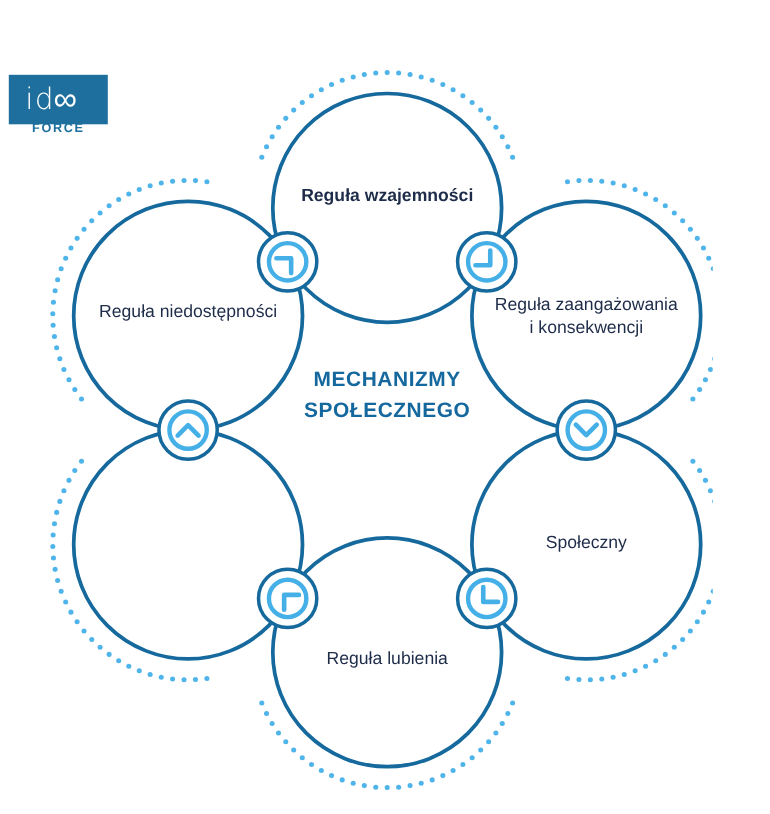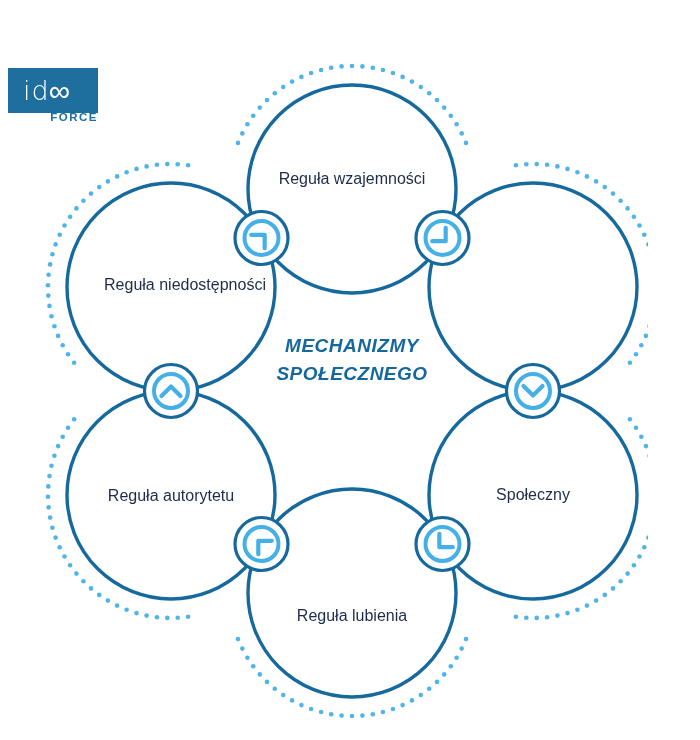--- a/index.html
+++ b/index.html
@@ -25,34 +25,34 @@
   .logo-box .inf{font-size:30px;line-height:1;margin-left:-1px;}
   .force{
     position:absolute;left:8px;top:86px;width:90px;text-align:right;
     font-weight:bold;font-size:11.5px;letter-spacing:1.5px;
   }
 
   
   .title{
     position:absolute;left:352px;top:307px;transform:translateX(-50%);
     text-align:center;font-weight:bold;font-size:19px;line-height:28px;
-    letter-spacing:0.5px;white-space:nowrap;font-style:italic;
+    letter-spacing:0.5px;white-space:nowrap;
   }
 
   
   .node-label{
     position:absolute;transform:translate(-50%,-50%);
     text-align:center;font-size:16px;line-height:21px;white-space:nowrap;
   }
   .lbl-top{left:352px;top:153px;}
   .lbl-tr{left:533px;top:263px;}
   .lbl-br{left:533px;top:469px;}
-  .lbl-bottom{left:352px;top:590px;}
+  .lbl-bottom{left:352px;top:574px;}
   .lbl-bl{left:171px;top:470px;}
-  .lbl-tl{left:185px;top:259px;text-align:right;}
+  .lbl-tl{left:171px;top:259px;text-align:right;}
 </style>
 </head>
 <body>
 
 <div class="canvas">
 
   <svg id="diagram-svg" width="700" height="740" viewBox="0 0 700 740">
       <g>
         <circle cx="466.0" cy="117.9" r="2.3" fill="#4fb4e9"></circle>
         <circle cx="461.7" cy="108.4" r="2.3" fill="#4fb4e9"></circle>
@@ -280,36 +280,37 @@
         <circle r="26.5" fill="#ffffff" stroke="#16699d" stroke-width="3.2"></circle>
         <circle r="17" fill="#ffffff" stroke="#45b0e7" stroke-width="4"></circle>
         <path d="M -9.5 5 L 0 -4.5 L 9.5 5" fill="none" stroke="#45b0e7" stroke-width="4.2" stroke-linecap="round" stroke-linejoin="round" transform="rotate(0)"></path>
       </g>
     </svg>
 
   <div class="logo-box" style="background: rgb(30, 111, 157); color: rgb(255, 255, 255);">
     <span class="brand">id</span>
       <span class="brand inf">∞</span>
   </div>
-  <div class="force" style="color: rgb(30, 111, 157);">FORCE</div>
+  <div class="force" style="color: rgb(30, 111, 157); text-align: center;">FORCE</div>
 
   <div class="title" style="color: rgb(21, 104, 158);">
     <div>MECHANIZMY</div>
     <div>SPOŁECZNEGO</div>
   </div>
 
-  <div class="node-label lbl-top" style="color: rgb(30, 44, 73);">
+  <div class="node-label lbl-top" style="color: rgb(30, 44, 73); font-weight: bold;">
     <div>Reguła wzajemności</div>
+  </div>
+  <div class="node-label lbl-tr" style="color: rgb(30, 44, 73);">
+    <div>Reguła zaangażowania</div>
+    <div>i konsekwencji</div>
   </div>
   <div class="node-label lbl-br" style="color: rgb(30, 44, 73); text-align: center;">
     <div>Społeczny</div>
   </div>
   <div class="node-label lbl-bottom" style="color: rgb(30, 44, 73);">
     <div>Reguła lubienia</div>
   </div>
-  <div class="node-label lbl-bl" style="color: rgb(30, 44, 73);">
-    <div>Reguła autorytetu</div>
-  </div>
   <div class="node-label lbl-tl" style="color: rgb(30, 44, 73);">
     <div>Reguła niedostępności</div>
   </div>
 
 </div>
 
 </body></html>

